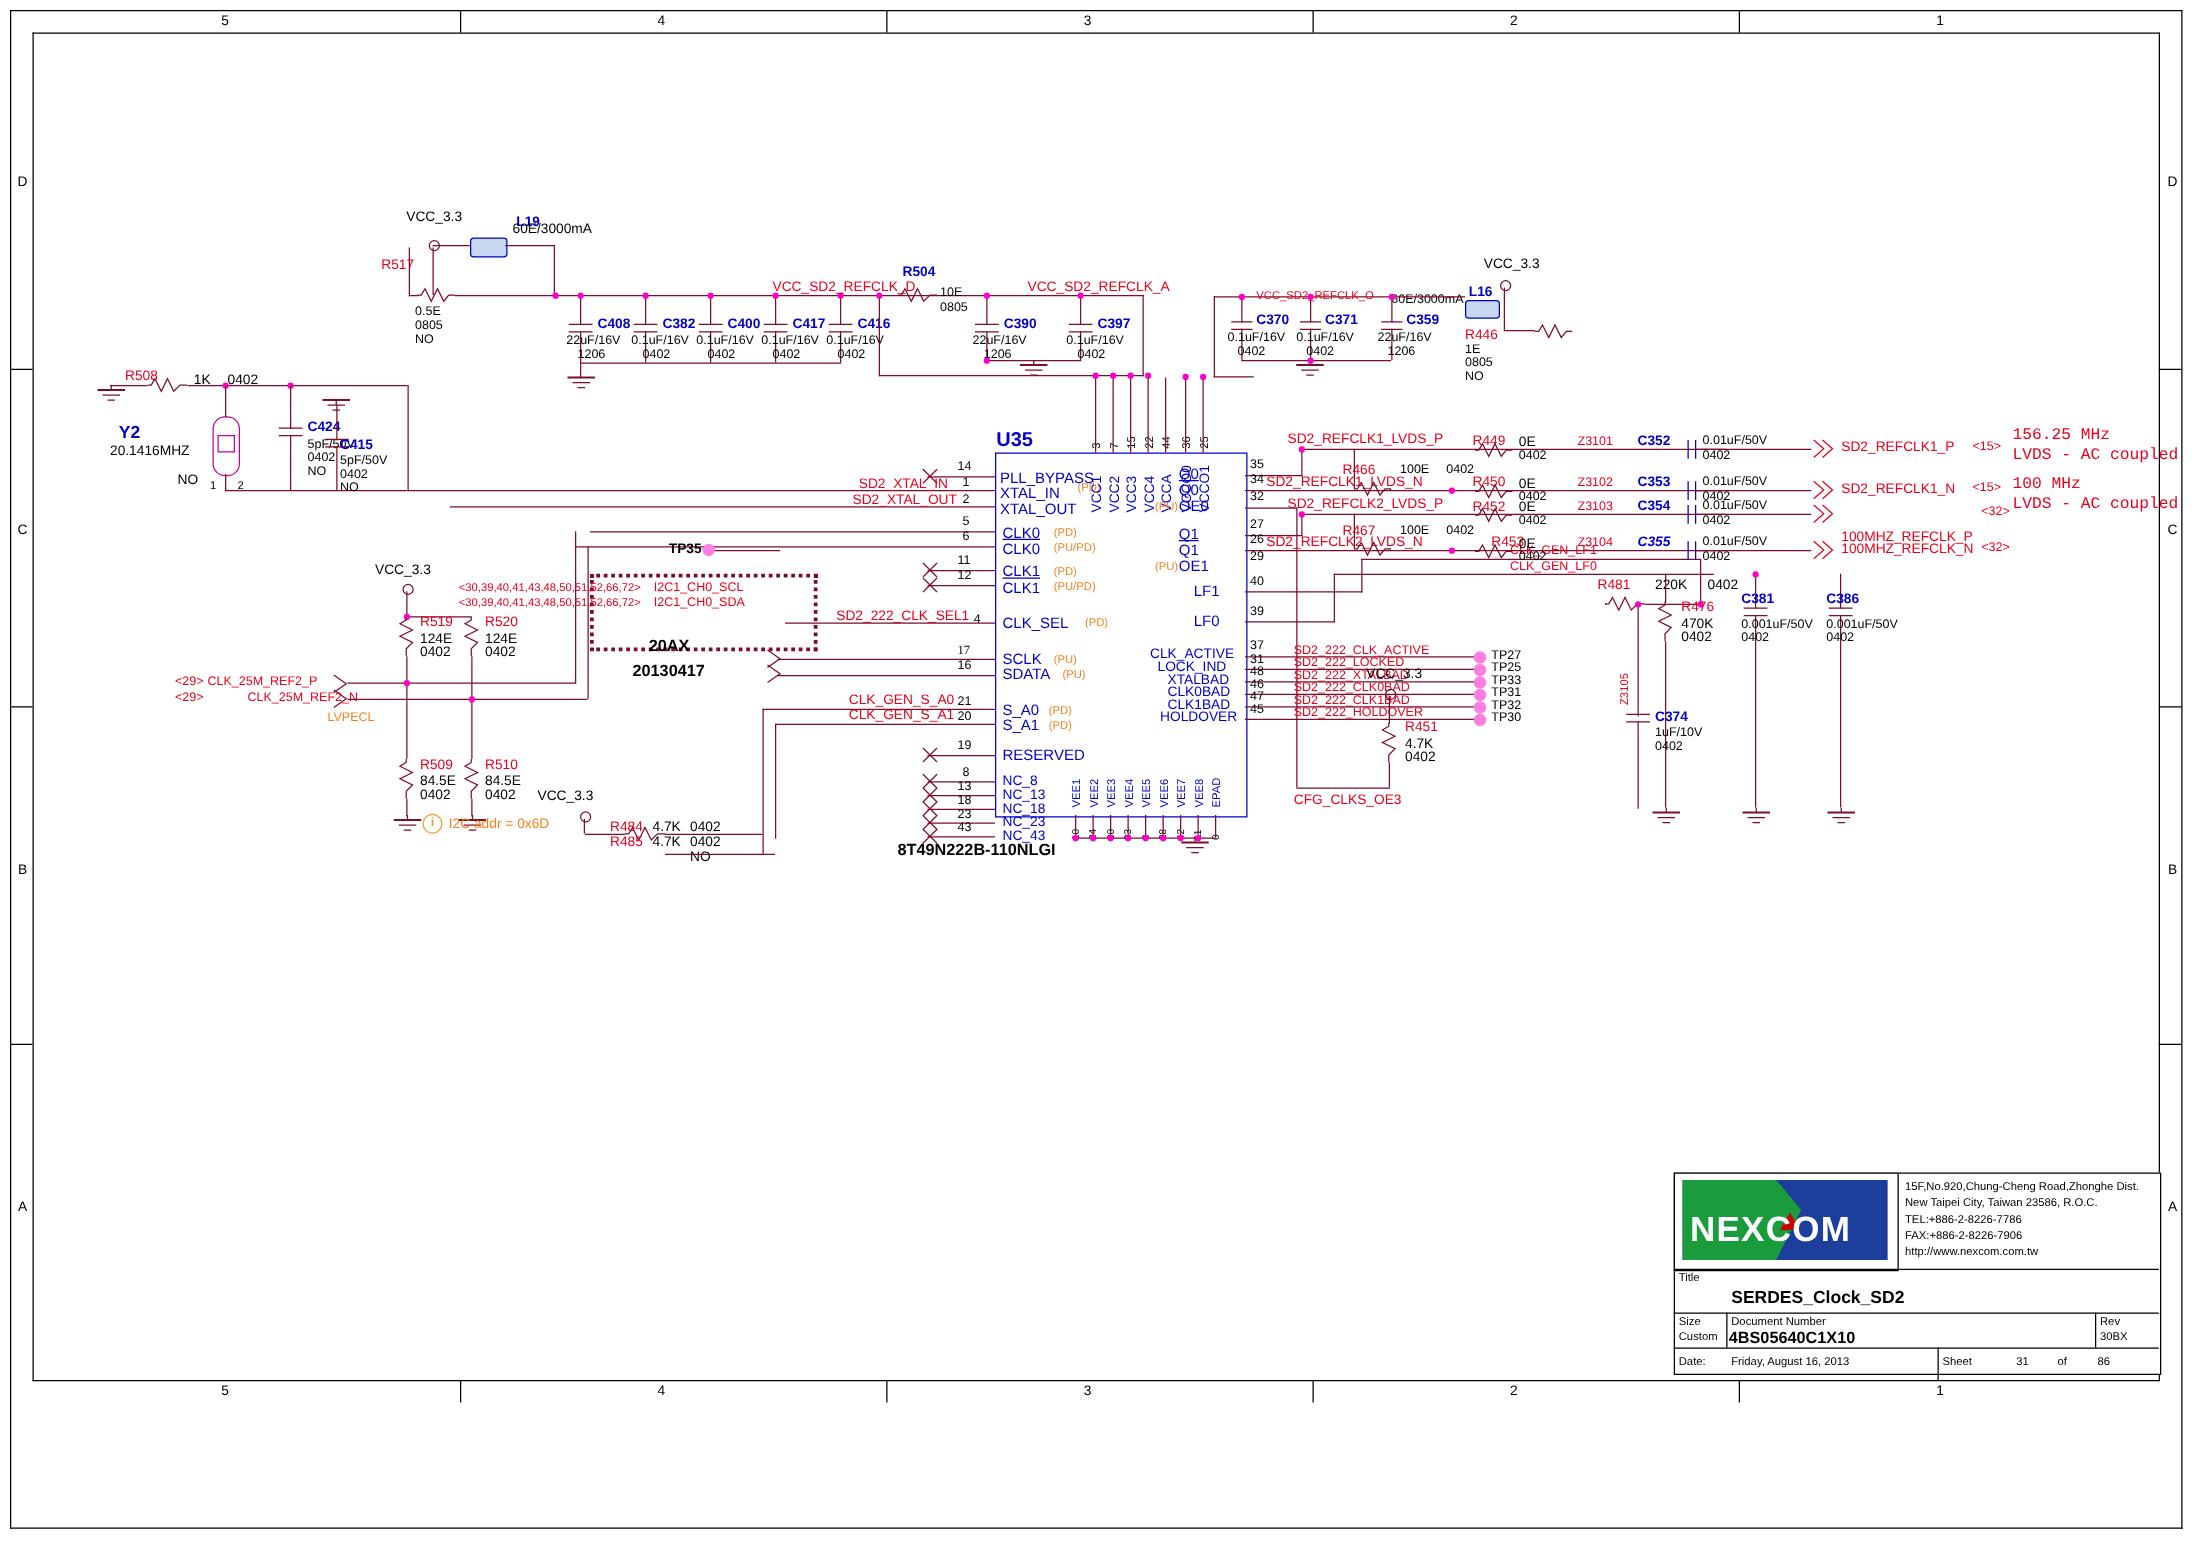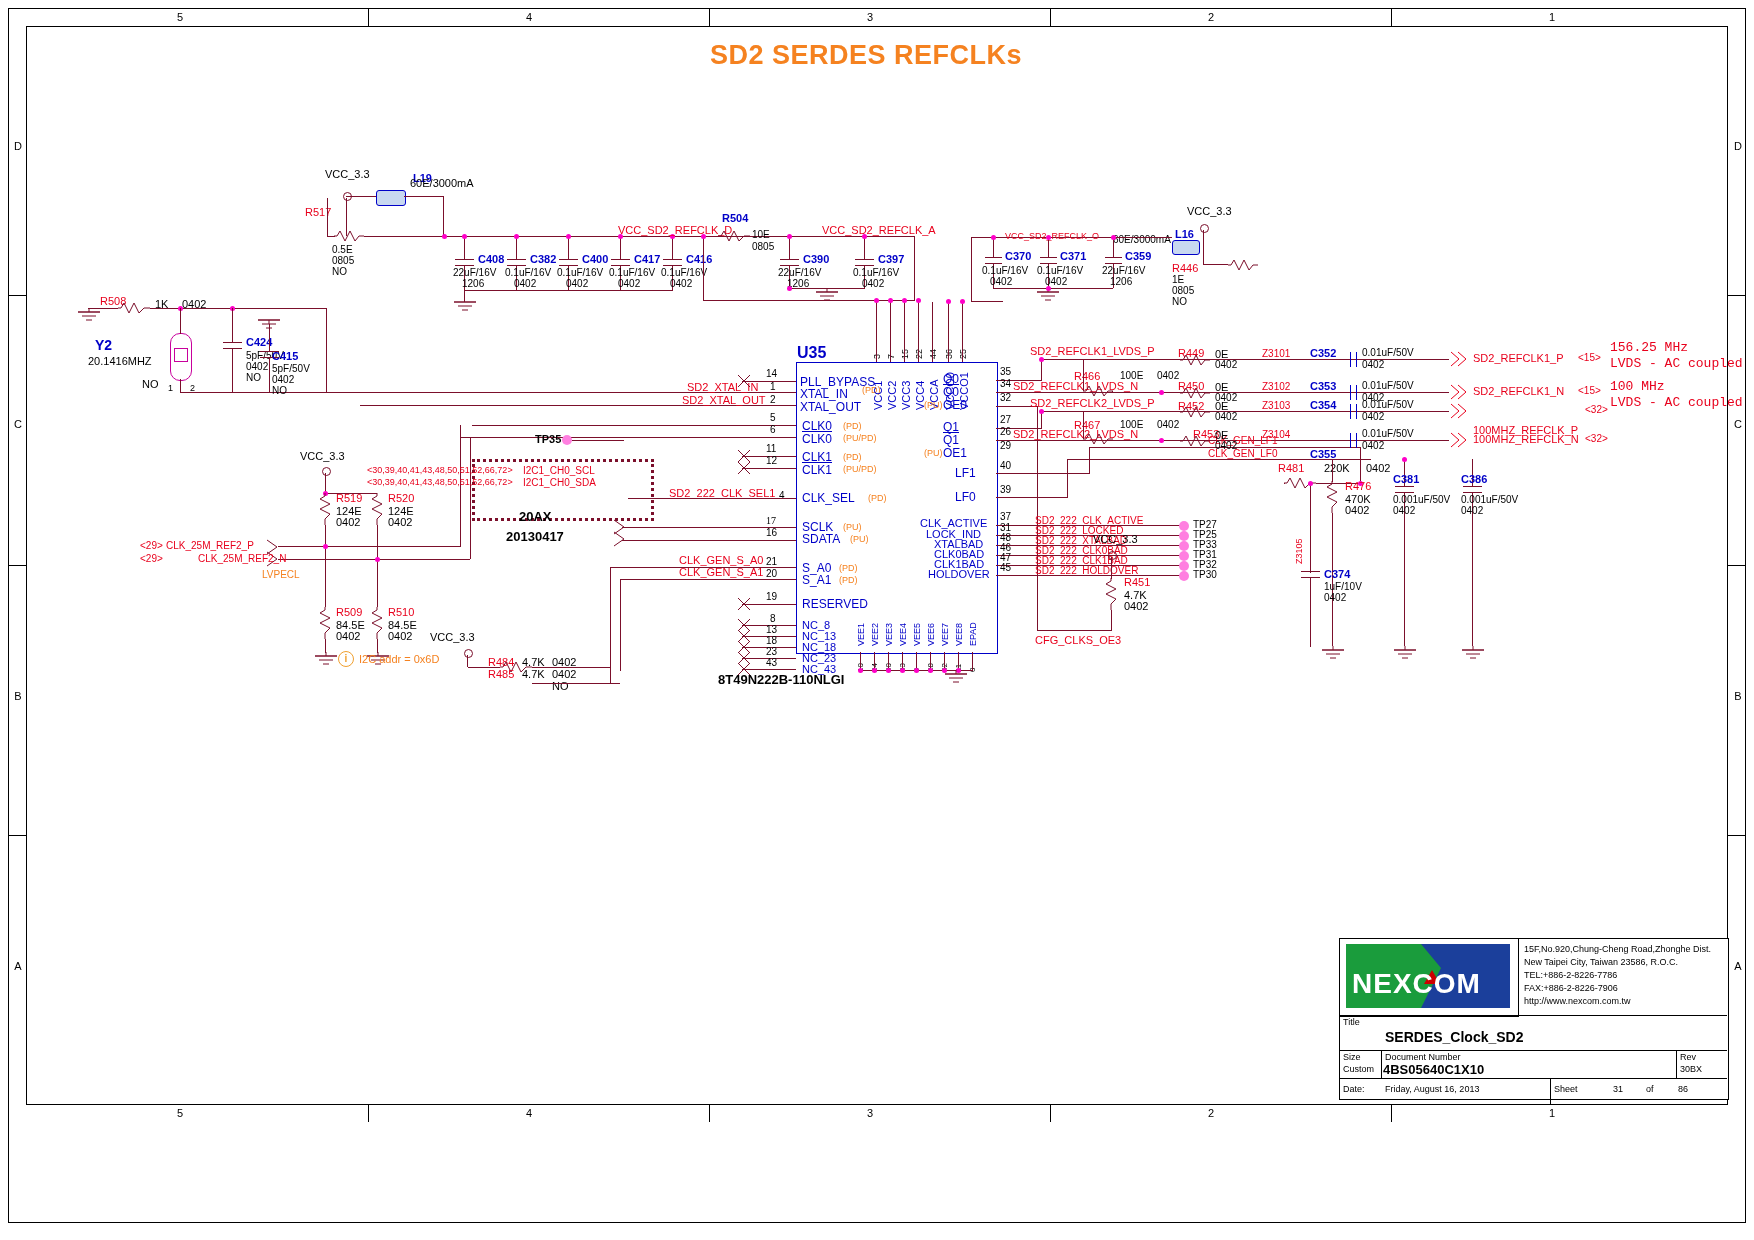--- a/index.html
+++ b/index.html
@@ -83,21 +83,20 @@
 
   <div class="zone" style="left:11px;top:140px;width:14px;">D</div>
   <div class="zone" style="left:11px;top:418px;width:14px;">C</div>
   <div class="zone" style="left:11px;top:690px;width:14px;">B</div>
   <div class="zone" style="left:11px;top:960px;width:14px;">A</div>
   <div class="zone" style="left:1731px;top:140px;width:14px;">D</div>
   <div class="zone" style="left:1731px;top:418px;width:14px;">C</div>
   <div class="zone" style="left:1731px;top:690px;width:14px;">B</div>
   <div class="zone" style="left:1731px;top:960px;width:14px;">A</div>
 
-  <div class="abs t-title" style="left:710px;top:40px;">SD2 SERDES REFCLKs</div>
 
   <div class="abs sz11 t-black" style="left:325px;top:168px;">VCC_3.3</div>
   <div class="abs" style="left:343px;top:192px;width:7px;height:7px;border:1px solid #7b0f2b;border-radius:50%;"></div>
   <div class="w wv" style="left:346px;top:198px;height:38px;"></div>
 
   <div class="abs sz11 bold t-blue" style="left:378px;top:172px;padding-left:35px;">L19</div>
   <div class="abs" style="left:376px;top:190px;width:28px;height:14px;border:1px solid #0000c8;background:#c8d8f0;border-radius:3px;"></div>
   <div class="w wh" style="left:346px;top:196px;width:30px;"></div>
   <div class="w wh" style="left:404px;top:196px;width:40px;"></div>
   <div class="w wv" style="left:443px;top:196px;height:40px;"></div>
@@ -706,21 +705,21 @@
   <div class="abs sz10 t-red" style="left:1585px;top:404px;">&lt;32&gt;</div>
 
   <div class="w wh" style="left:1331px;top:440px;width:50px;"></div>
   <div class="abs sz11 t-red" style="left:1178px;top:428px;padding-left:15px;">R453</div>
   <svg class="abs" style="left:1180px;top:433px;width:30px;height:16px;">
       <polyline points="0,8 3,8 6,3 11,13 16,3 21,13 25,8 30,8" fill="none" stroke="#7b0f2b" stroke-width="1"></polyline>
     </svg>
   <div class="abs sz11 t-black" style="left:1215px;top:429px;">0E</div>
   <div class="abs sz10 t-black" style="left:1215px;top:440px;">0402</div>
   <div class="abs sz10 t-red" style="left:1262px;top:429px;">Z3104</div>
-  <div class="abs sz11 bold t-blue" style="left:1310px;top:448px;">C355</div>
+  <div class="abs sz11 bold t-blue" style="left:1310px;top:428px;font-style:italic;">C355</div>
   <div class="abs" style="left:1350px;top:433px;width:1px;height:15px;background:#0000c8;"></div>
   <div class="abs" style="left:1356px;top:433px;width:1px;height:15px;background:#0000c8;"></div>
   <div class="abs sz10 t-black" style="left:1362px;top:428px;">0.01uF/50V</div>
   <div class="abs sz10 t-black" style="left:1362px;top:440px;">0402</div>
   <div class="w wh" style="left:1357px;top:440px;width:92px;"></div>
   <svg class="abs" style="left:1449px;top:432px;width:22px;height:16px;">
       <polyline points="2,1 10,8 2,15" fill="none" stroke="#e8001c"></polyline>
       <polyline points="9,1 17,8 9,15" fill="none" stroke="#e8001c"></polyline>
     </svg>
   <div class="abs sz11 t-red" style="left:1473px;top:433px;">100MHZ_REFCLK_N</div>

